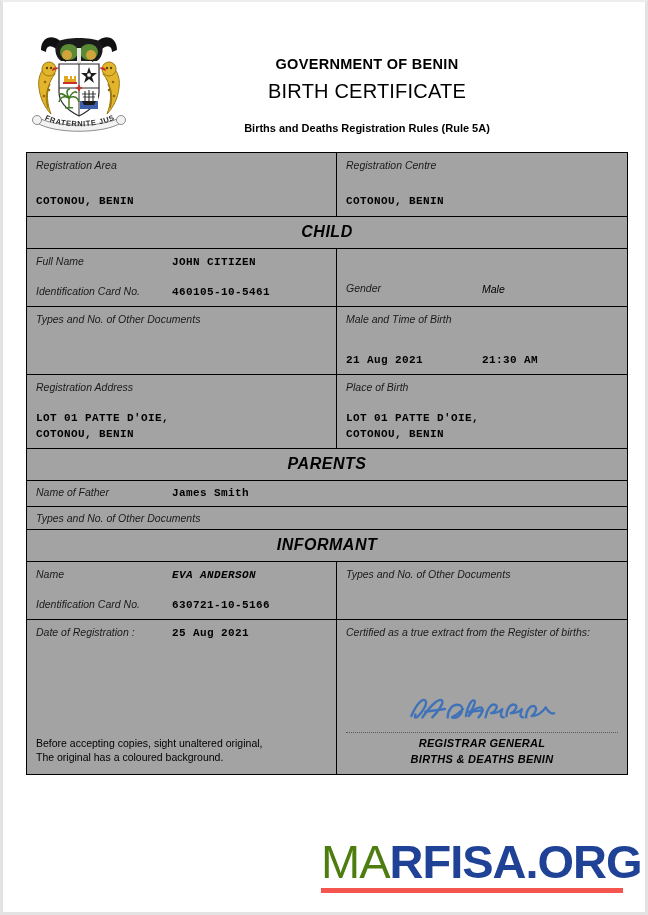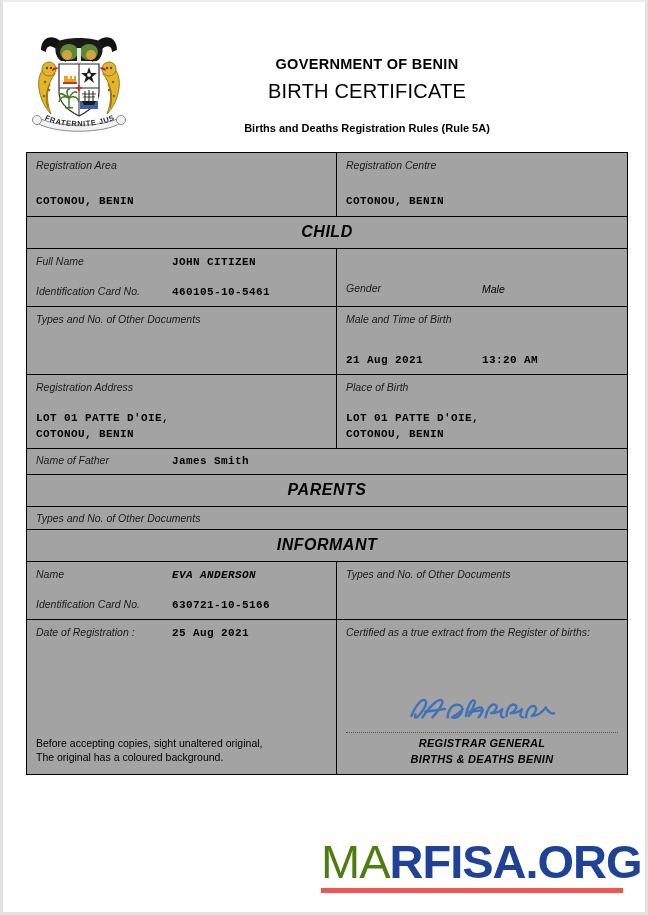--- a/index.html
+++ b/index.html
@@ -339,49 +339,49 @@
 
     <div class="row h-docs">
       <div class="cell left">
         <div class="lbl">Types and No. of Other Documents</div>
         <div class="val"></div>
       </div>
       <div class="cell right">
         <div class="lbl">Male and Time of Birth</div>
         <div class="inline-row dob-line">
           <span class="val" style="flex:0 0 136px;">21 Aug 2021</span>
-          <span class="val">13:20 AM</span>
+          <span class="val">21:30 AM</span>
         </div>
       </div>
     </div>
 
     <div class="row h-addr">
       <div class="cell left">
         <div class="lbl">Registration Address</div>
         <div class="val addr-val">LOT 01 PATTE D'OIE,
 COTONOU, BENIN</div>
       </div>
       <div class="cell right">
         <div class="lbl">Place of Birth</div>
         <div class="val addr-val">LOT 01 PATTE D'OIE,
 COTONOU, BENIN</div>
       </div>
+    </div>
+
+    <div class="row">
+      <div class="cell full section-head">PARENTS</div>
     </div>
 
     <div class="row h-namefather">
       <div class="cell full pad-one">
         <div class="inline-row">
           <span class="lbl">Name of Father</span>
           <span class="val">James Smith</span>
         </div>
       </div>
-    </div>
-
-    <div class="row">
-      <div class="cell full section-head">PARENTS</div>
     </div>
 
     <div class="row h-namemother">
       <div class="cell right pad-one">
         <div class="lbl">Types and No. of Other Documents</div>
       </div>
     </div>
 
     <div class="row">
       <div class="cell full section-head">INFORMANT</div>

